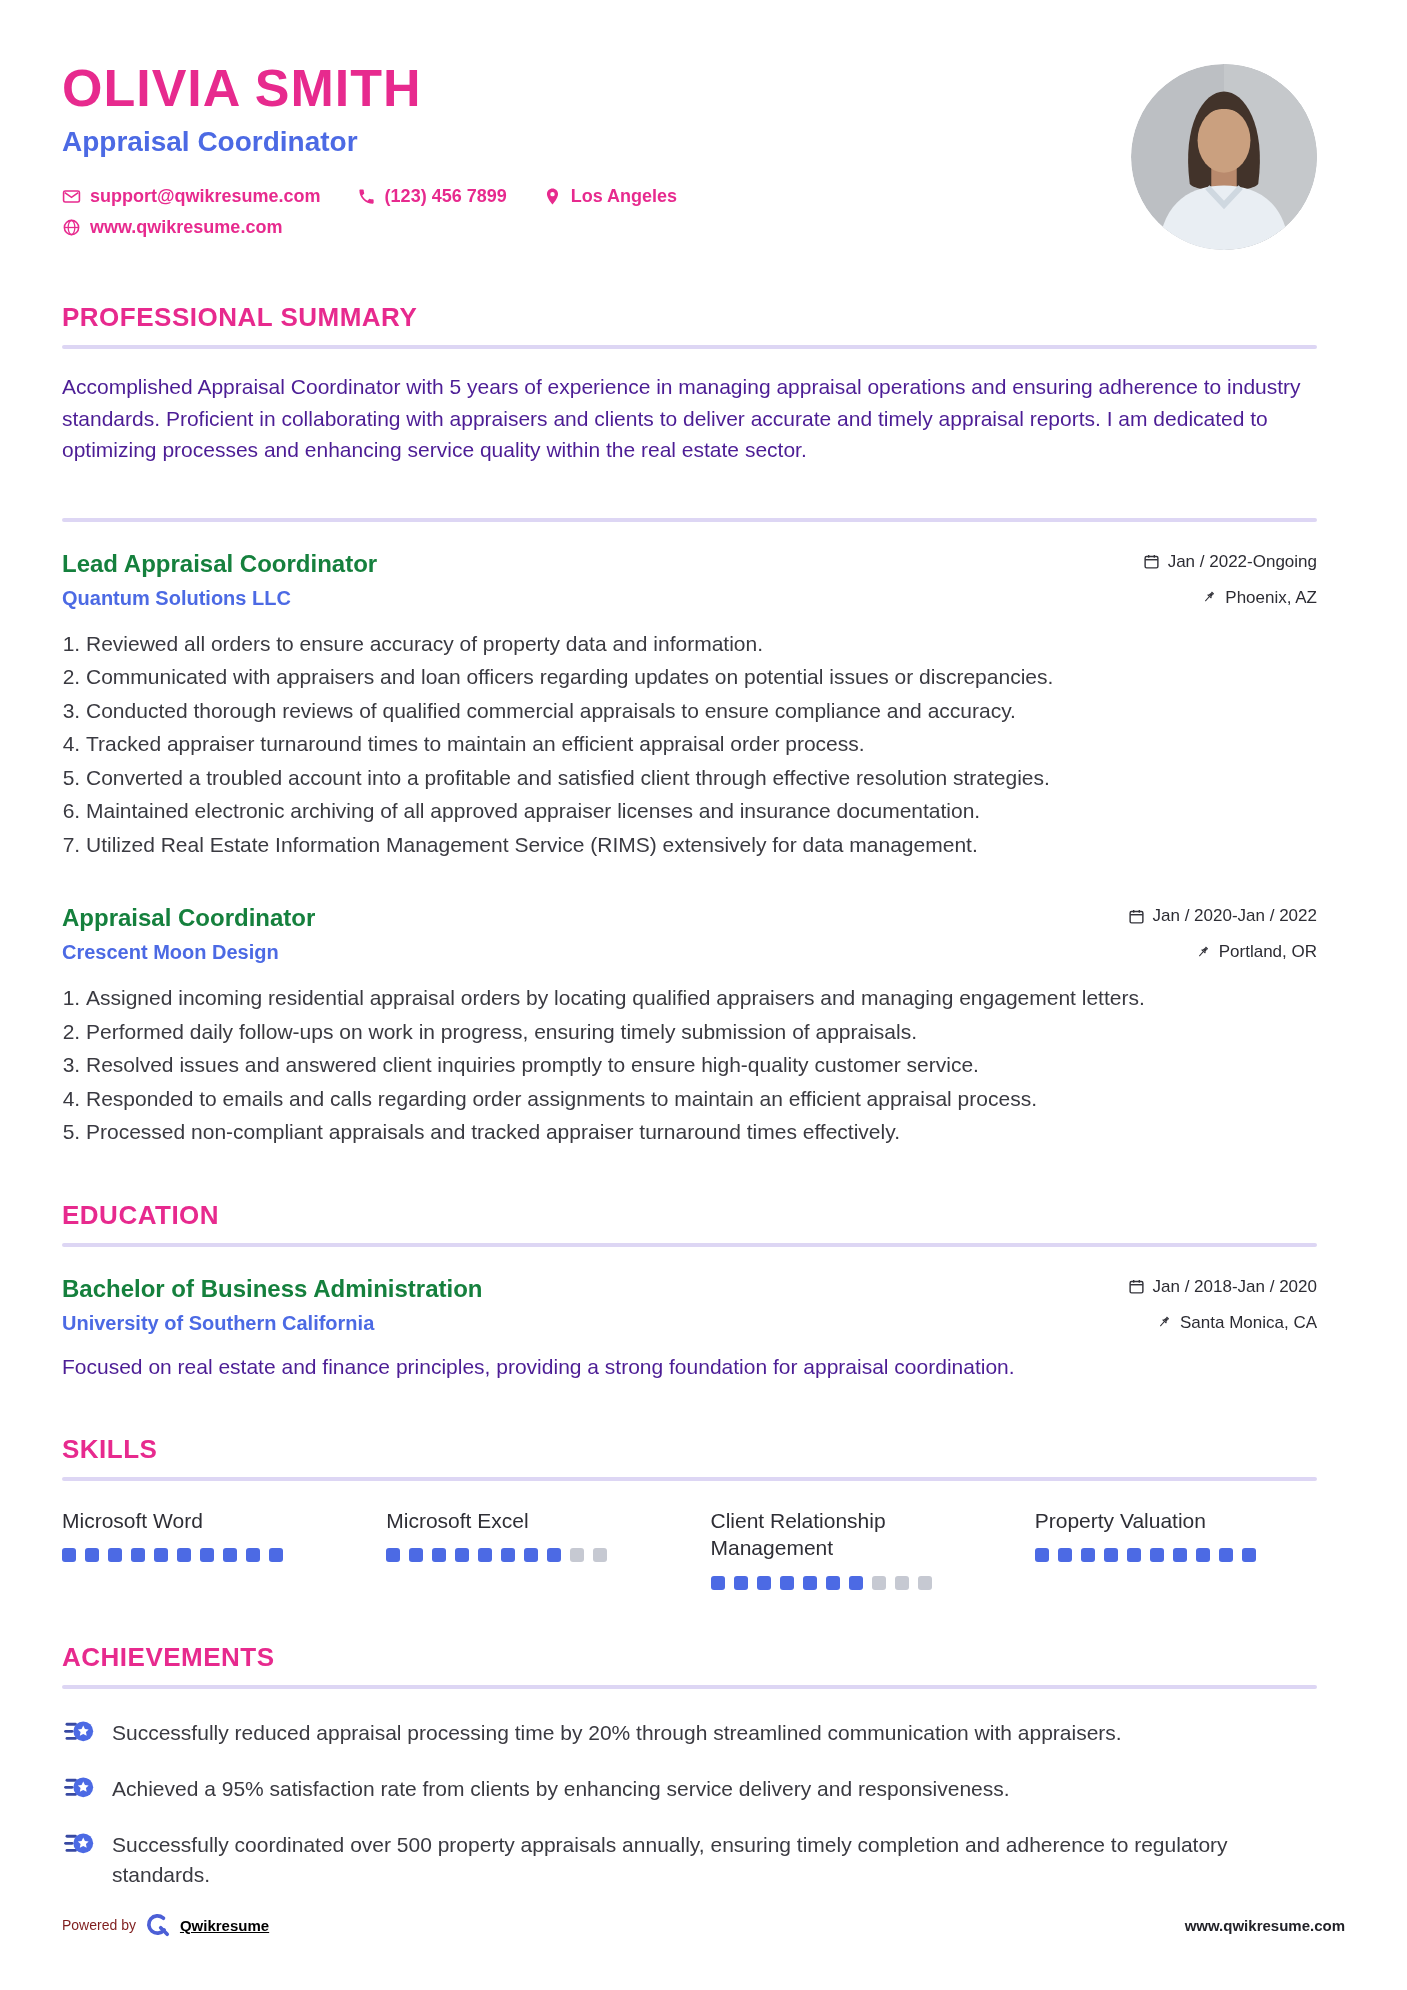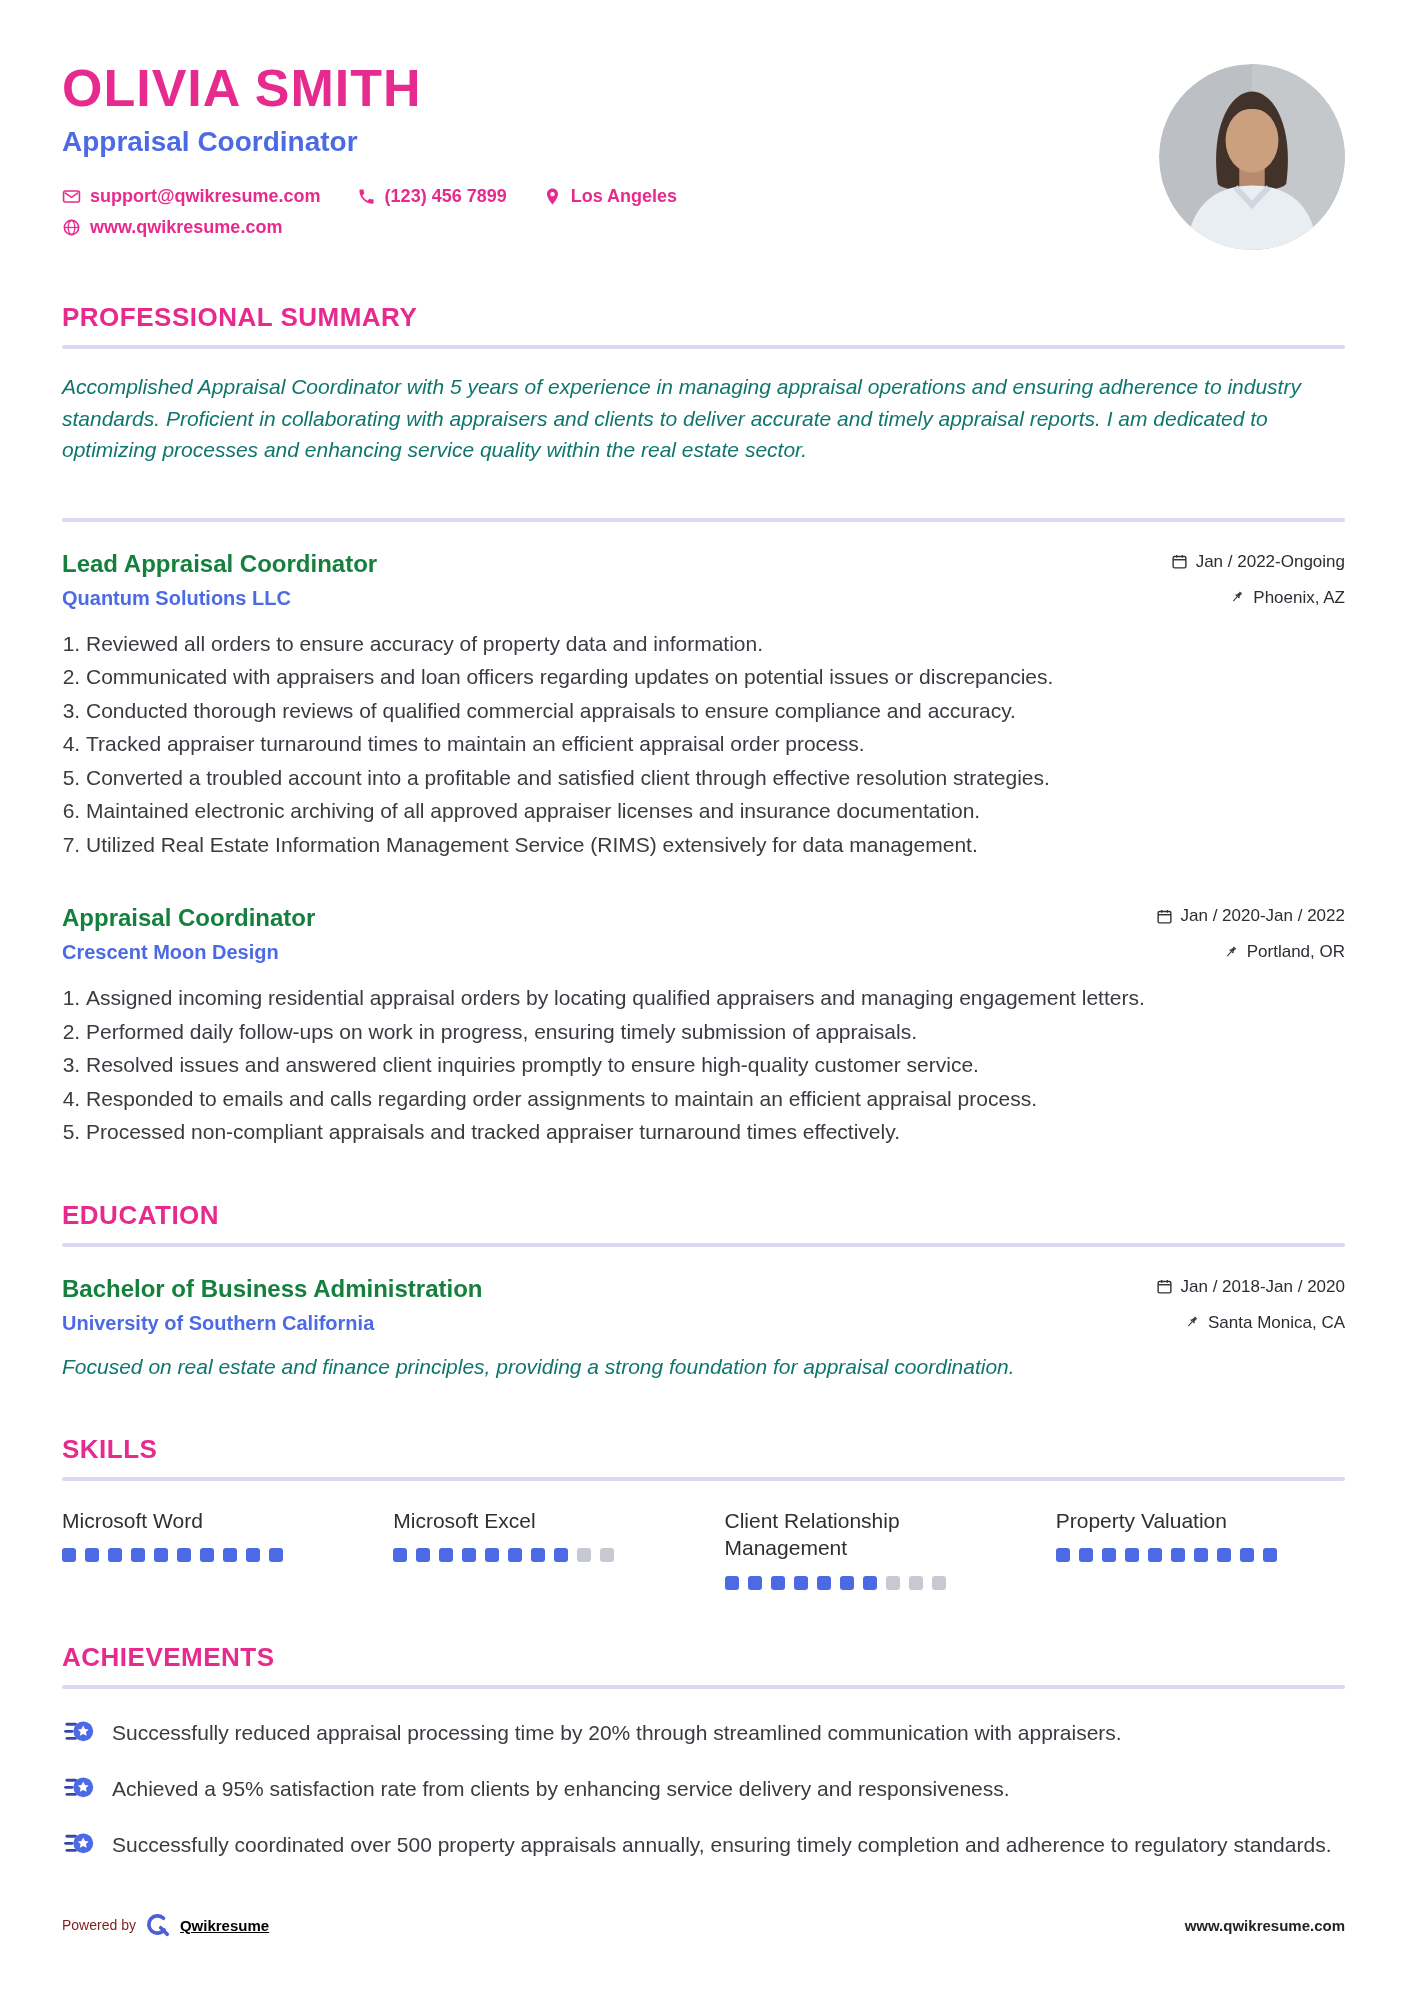--- a/index.html
+++ b/index.html
@@ -5,21 +5,21 @@
   * { box-sizing: border-box; margin: 0; padding: 0; }
   html, body { background: #ffffff; }
   body { font-family: "Liberation Sans", sans-serif; color: #37373f; }
 
   .page {
     position: relative;
     width: 1407px;
     height: 1990px;
     margin: 0 auto;
     background: #ffffff;
-    padding: 58px 62px 0 62px;
+    padding: 58px 90px 0 62px;
     overflow: hidden;
   }
 
   
   .header { display: flex; justify-content: space-between; align-items: flex-start; }
   .name {
     color: var(--pink);
     font-size: 52px;
     font-weight: 800;
     letter-spacing: 1px;
@@ -42,21 +42,21 @@
 
   
   .section { margin-top: 52px; }
   .section-heading {
     color: var(--pink);
     font-size: 26px;
     font-weight: 800;
     letter-spacing: 0.5px;
   }
   .rule { height: 4px; background: var(--rule); border-radius: 2px; margin-top: 12px; }
-  .body-text { font-size: 21px; line-height: 1.5; color: #0f766e; margin-top: 22px; font-style: italic; }
+  .body-text { font-size: 21px; line-height: 1.5; color: #4c1d95; margin-top: 22px; }
 
   
   .job { margin-top: 28px; }
   .job + .job { margin-top: 44px; }
   .job-head { display: flex; justify-content: space-between; align-items: flex-start; }
   .job-title { font-size: 24px; font-weight: 700; color: #15803d; }
   .company { font-size: 20px; color: var(--blue); font-weight: 600; margin-top: 9px; }
   .job-right { display: flex; flex-direction: column; align-items: flex-end; gap: 16px; padding-top: 2px; }
   .meta { display: flex; align-items: center; gap: 8px; font-size: 17px; color: #2c2c33; }
   .mi { width: 17px; height: 17px; color: #33333a; display: inline-flex; }

